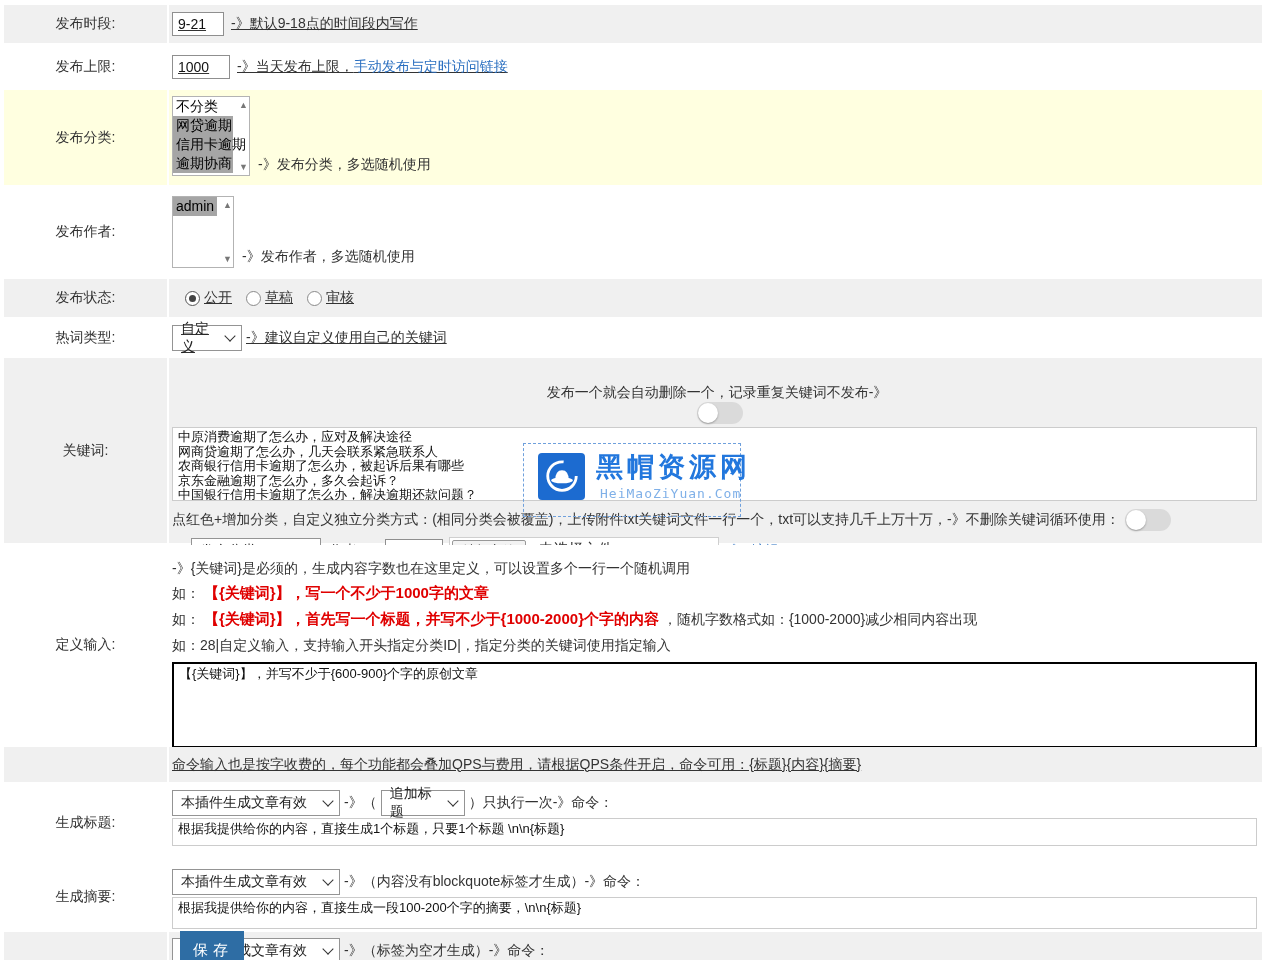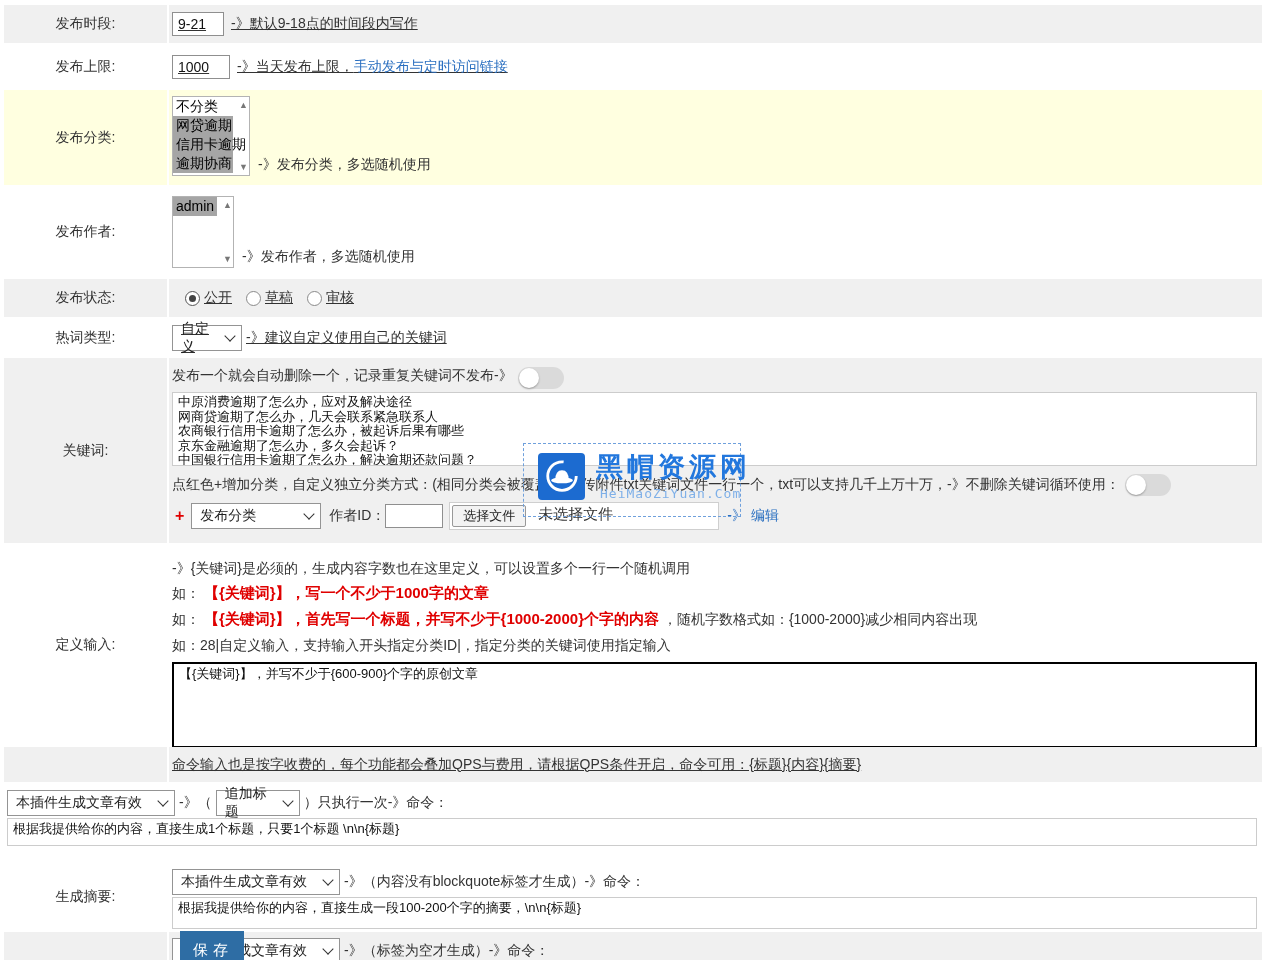--- a/index.html
+++ b/index.html
@@ -48,21 +48,21 @@
   .toggle::after{content:'';position:absolute;left:1px;top:1px;width:20px;height:20px;border-radius:50%;
           background:#fff;box-shadow:0 1px 2px rgba(0,0,0,.3);}
   
   .ta{display:block;border:1px solid #ccc;background:#fff;font-size:13px;line-height:15px;padding:2px 5px;
       box-sizing:border-box;width:calc(100% - 5px);resize:none;font-family:inherit;color:#111;overflow:hidden;}
   .ta.keywords{height:74px;line-height:14.6px;margin-top:3px;}
   .ta.focus{border:2px solid #000;height:86px;margin-top:4px;}
   .ta.cmd1{height:28px;margin-top:2px;}
   .ta.cmd2{height:32px;margin-top:2px;}
   
-  .kline1{display:flex;align-items:flex-start;padding-top:9px;}
+  .kline1{display:flex;align-items:center;padding-top:26px;flex-direction:column;}
   .kline2{display:flex;align-items:center;margin-top:8px;}
   .kline3{display:flex;align-items:center;margin-top:6px;}
   .plus{color:#e00000;font-weight:bold;font-size:16px;margin:0 7px 0 3px;}
   .filebox{display:inline-flex;align-items:flex-start;width:270px;height:28px;border:1px solid #cfcfcf;
            background:#fff;box-sizing:border-box;padding:2px;margin-left:6px;}
   .filebtn{height:22px;border:1px solid #999;background:#f3f3f3;font-size:13px;padding:0 10px;color:#222;
            border-radius:2px;font-family:inherit;cursor:pointer;}
   .filetext{margin-left:12px;font-size:15px;color:#333;}
   
   .dline{margin-top:0;line-height:26px;}
@@ -216,20 +216,21 @@
     </div>
 
     <div class="row bg-gray" style="height:35px">
       <div class="cell lbl"></div>
       <div class="cell cnt vcenter">
         <span class="note">命令输入也是按字收费的，每个功能都会叠加QPS与费用，请根据QPS条件开启，命令可用：{标题}{内容}{摘要}</span>
       </div>
     </div>
 
     <div class="row bg-white" style="height:78px">
+      <div class="cell lbl">生成标题:</div>
       <div class="cell cnt" style="padding-top:2px">
         <div class="gline">
           <div class="sel" style="width:168px">
             <span>本插件生成文章有效</span>
             <span class="chev"></span>
           </div>
           <span class="gap">-》（</span>
           <div class="sel" style="width:84px">
             <span>追加标题</span>
             <span class="chev"></span>

